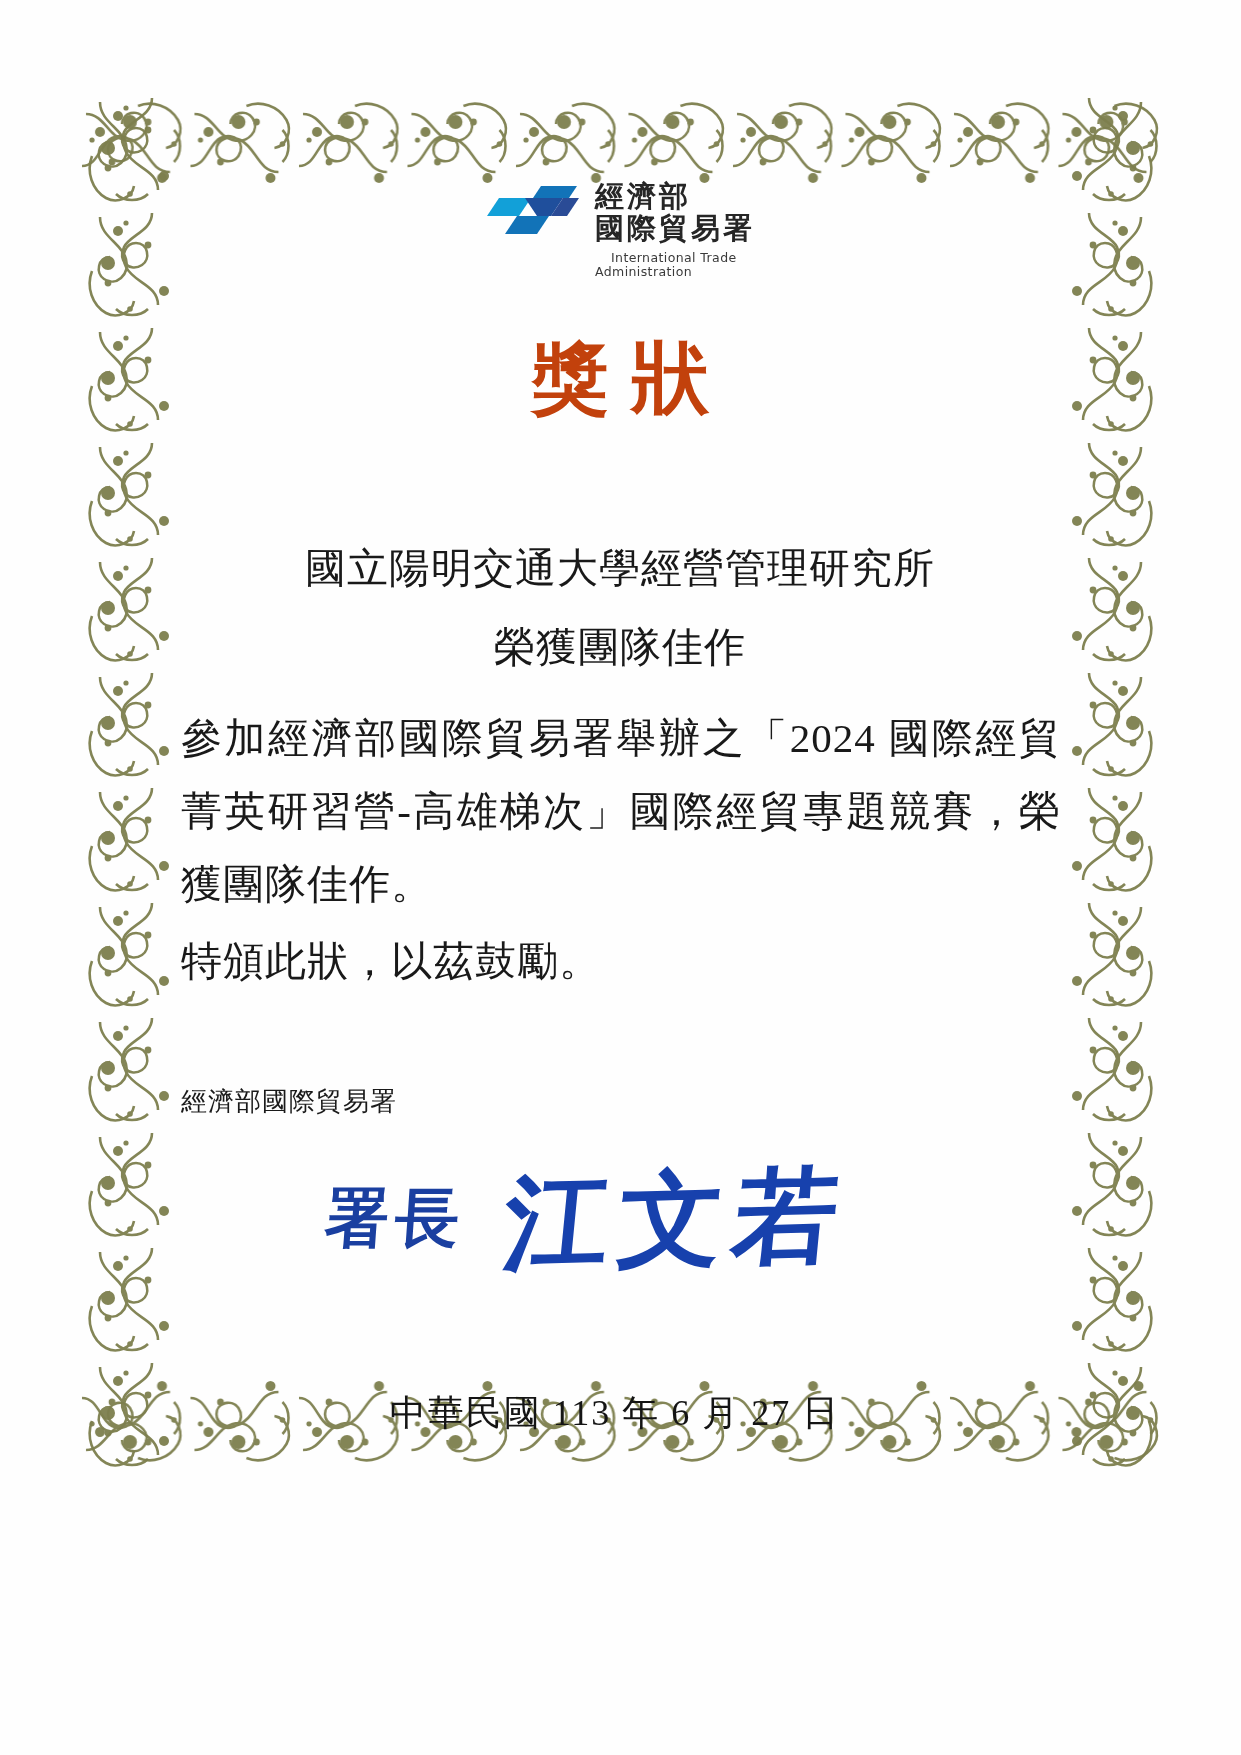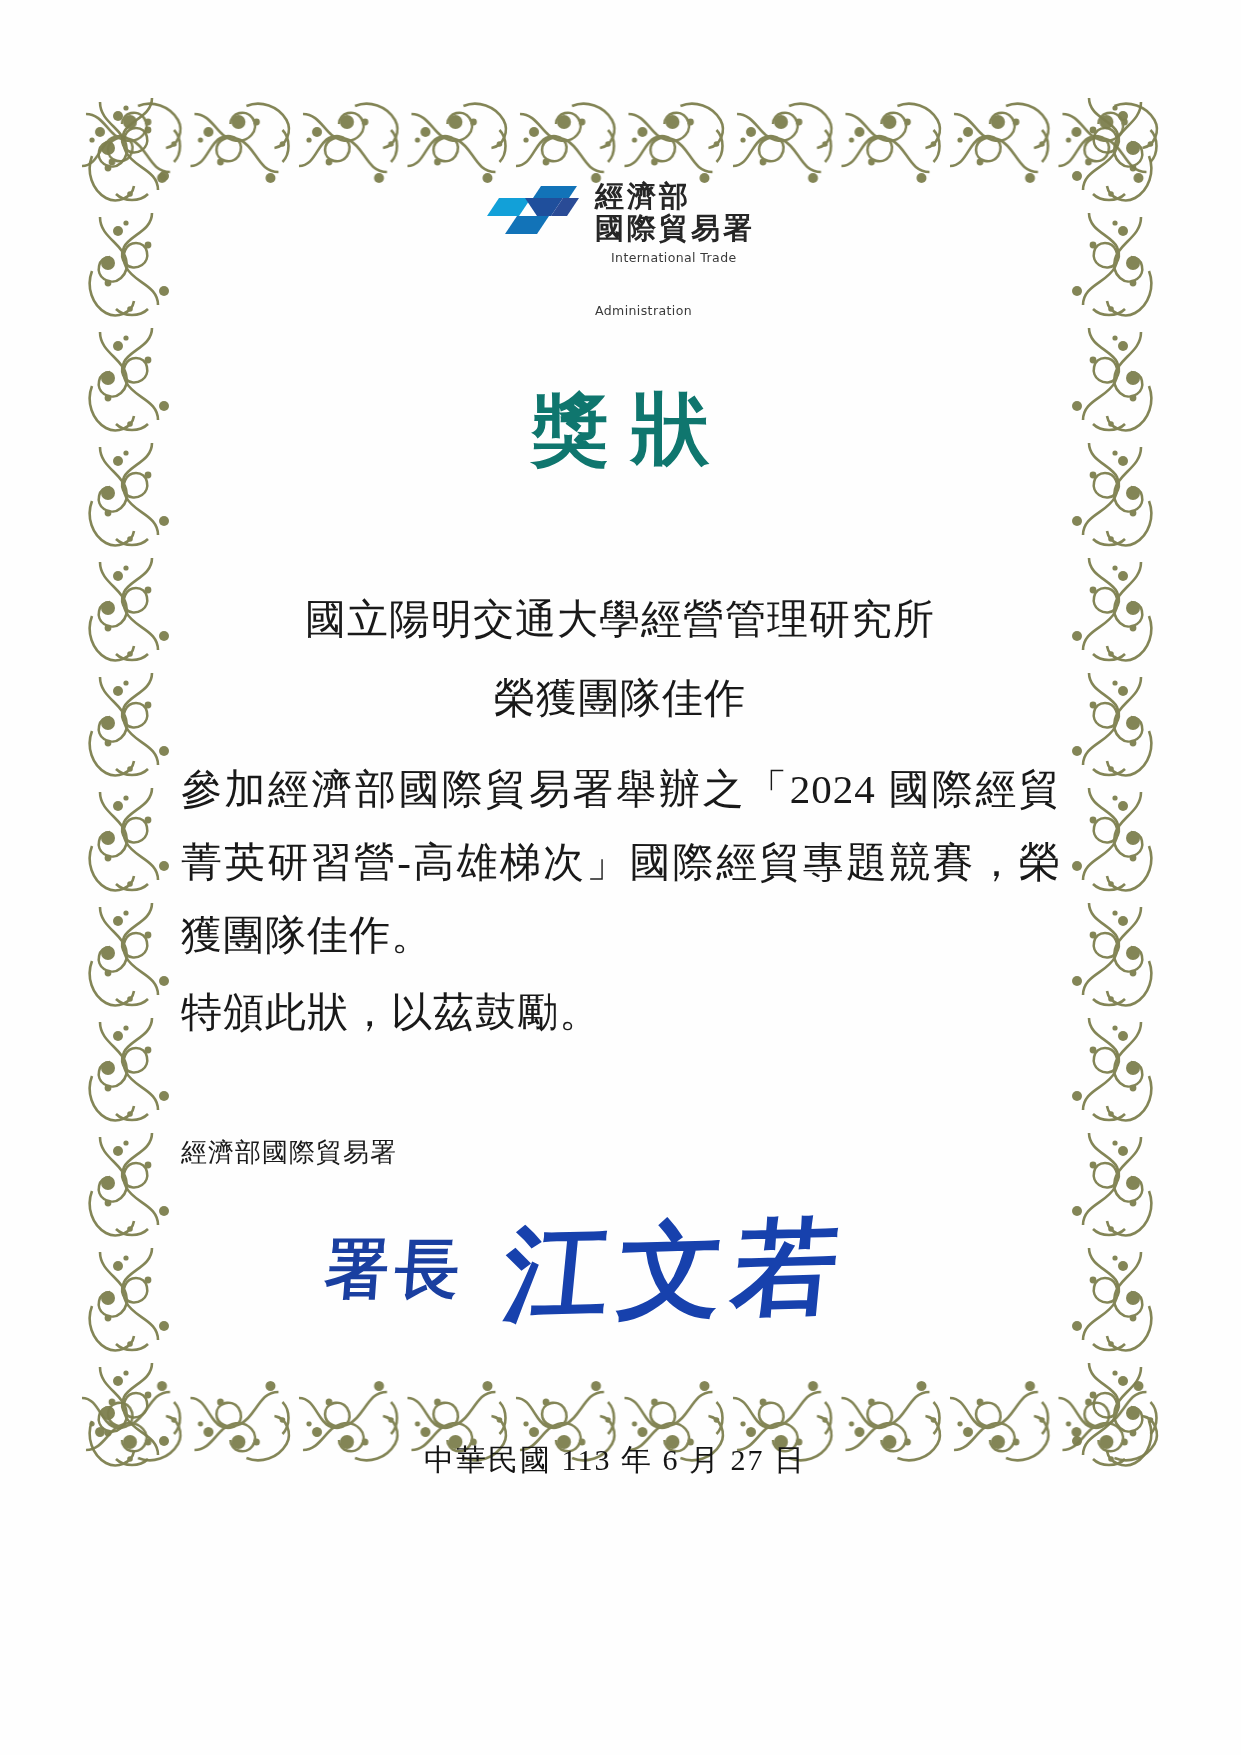--- a/index.html
+++ b/index.html
@@ -95,32 +95,31 @@
     font-size: 29px;
     letter-spacing: 3px;
     color: #262626;
     font-weight: 600;
   }
   .org-en-1, .org-en-2 {
     font-family: "DejaVu Sans", "Liberation Sans", sans-serif;
     font-size: 12.5px;
     letter-spacing: 0.4px;
     color: #3a3a3a;
-    margin-top: 39px;
   }
   .org-en-1 { margin-top: 6px; margin-left: 16px; }
 
   .award-title {
     text-align: center;
     font-size: 78px;
     letter-spacing: 22px;
     font-weight: 700;
-    margin-top: 60px;
+    margin-top: 48px;
     margin-left: 22px;
-    color: #0f766e;
+    color: #c2410c;
     font-family: "DejaVu Serif", "Liberation Serif", serif;
   }
 
   .body-block {
     margin-top: 100px;
     font-size: 41px;
     line-height: 1.78;
     color: #191919;
     letter-spacing: 1px;
   }
@@ -176,21 +175,21 @@
     letter-spacing: 10px;
     font-weight: 700;
     color: #1741ad;
     font-family: "DejaVu Serif", "Liberation Serif", serif;
     transform: skewX(-7deg) rotate(-1.5deg);
   }
 
   .date-line {
     margin-top: 74px;
     text-align: center;
-    font-size: 30px;
+    font-size: 36px;
     letter-spacing: 2px;
     color: #141414;
     padding-right: 10px;
   }
 </style>
 </head>
 <body>
 
 <div class="certificate">
 

